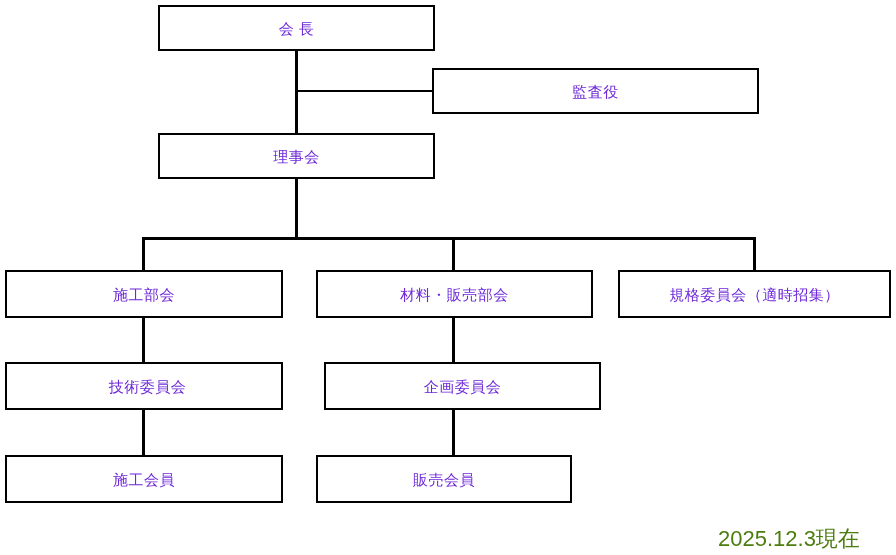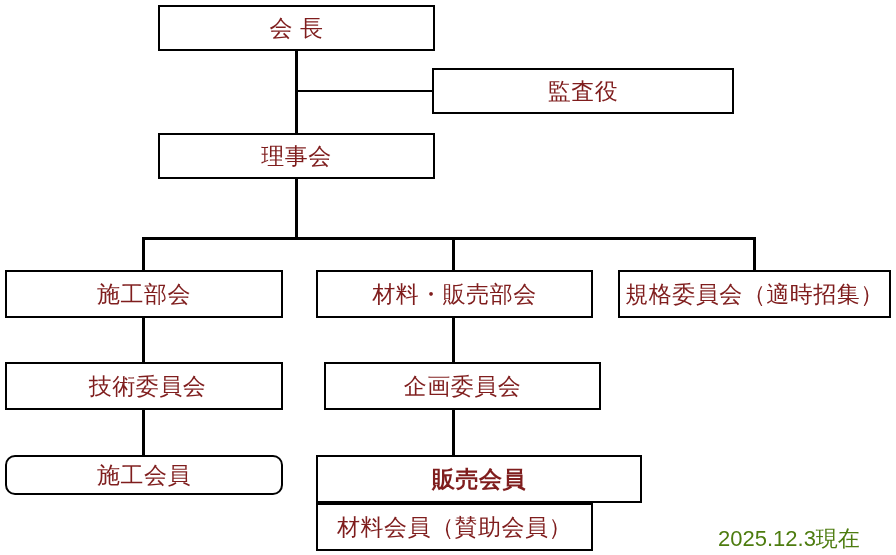--- a/index.html
+++ b/index.html
@@ -17,22 +17,22 @@
     overflow: hidden;
   }
   .node {
     position: absolute;
     box-sizing: border-box;
     border: 2px solid #000000;
     background: #ffffff;
     display: flex;
     align-items: center;
     justify-content: center;
-    color: #7f1d1d;
-    font-size: 23px;
+    color: #6d28d9;
+    font-size: 15px;
     line-height: 1;
     letter-spacing: 0.5px;
     white-space: nowrap;
     z-index: 2;
   }
   .node.sub {
     border-top-width: 2px;
   }
   .connector {
     position: absolute;
@@ -81,21 +81,21 @@
   <div class="connector v" style="left:142px; top:408px; height:49px;"></div>
 
   <div class="connector v" style="left:452px; top:316px; height:48px;"></div>
 
   <div class="connector v" style="left:452px; top:408px; height:49px;"></div>
 
   <div class="node" style="left:158px; top:5px; width:277px; height:46px;">
     <span>会 長</span>
   </div>
 
-  <div class="node" style="left:432px; top:68px; width:302px; height:46px;">
+  <div class="node" style="left:432px; top:68px; width:327px; height:46px;">
     <span>監査役</span>
   </div>
 
   <div class="node" style="left:158px; top:133px; width:277px; height:46px;">
     <span>理事会</span>
   </div>
 
   <div class="node" style="left:5px; top:270px; width:278px; height:48px;">
     <span>施工部会</span>
   </div>
@@ -109,27 +109,24 @@
   </div>
 
   <div class="node" style="left:5px; top:362px; width:278px; height:48px;padding-left:7px;">
     <span>技術委員会</span>
   </div>
 
   <div class="node" style="left:316px; top:362px; width:277px; height:48px;margin-left:8px;">
     <span>企画委員会</span>
   </div>
 
-  <div class="node" style="left:5px; top:455px; width:278px; height:40px;border-radius:10px;">
+  <div class="node" style="left:5px; top:455px; width:278px; height:48px;">
     <span>施工会員</span>
   </div>
 
-  <div class="node" style="left:316px; top:455px; width:326px; height:48px;font-weight:bold;">
+  <div class="node" style="left:316px; top:455px; width:256px; height:48px;">
     <span>販売会員</span>
   </div>
 
-  <div class="node sub" style="left:316px; top:503px; width:277px; height:48px;">
-    <span>材料会員（賛助会員）</span>
-  </div>
 
   <div class="date-label" style="left:718px; top:528px;">2025.12.3現在</div>
 
 </div>
 
 </body></html>

